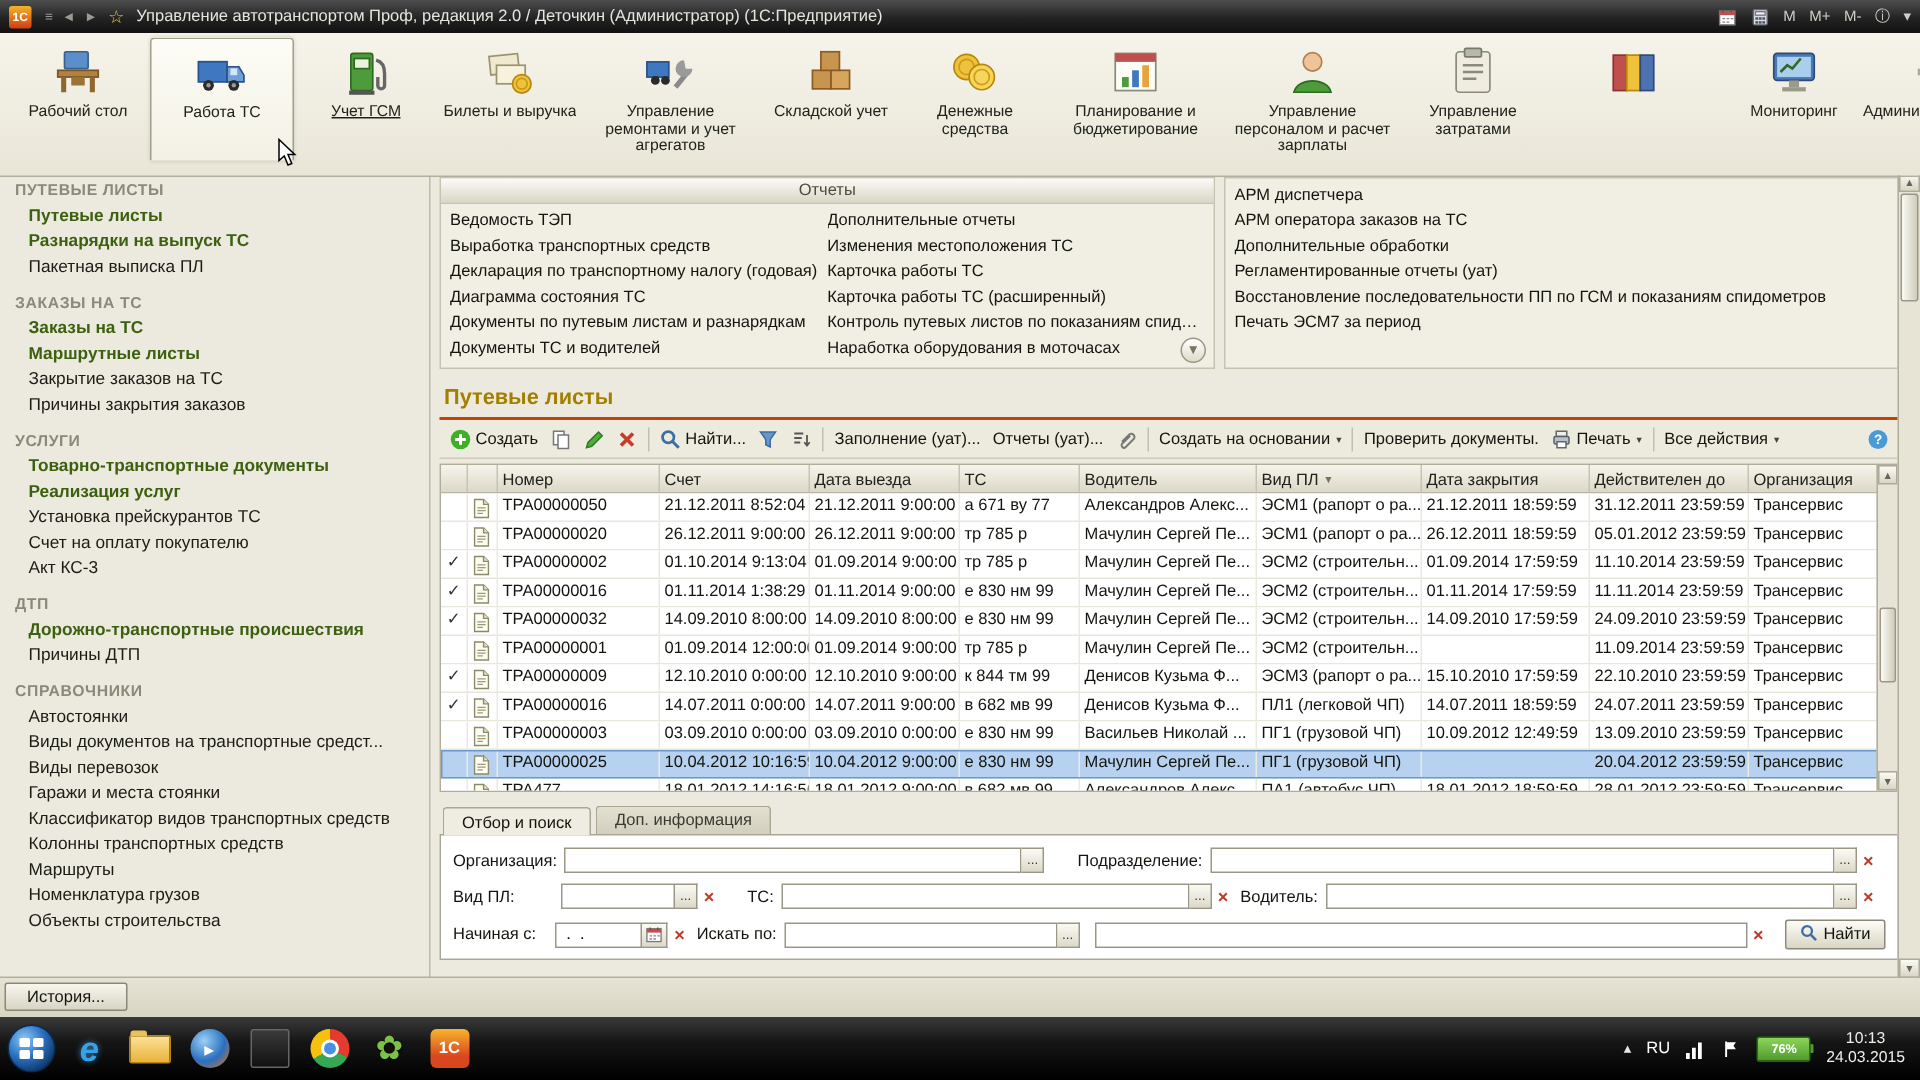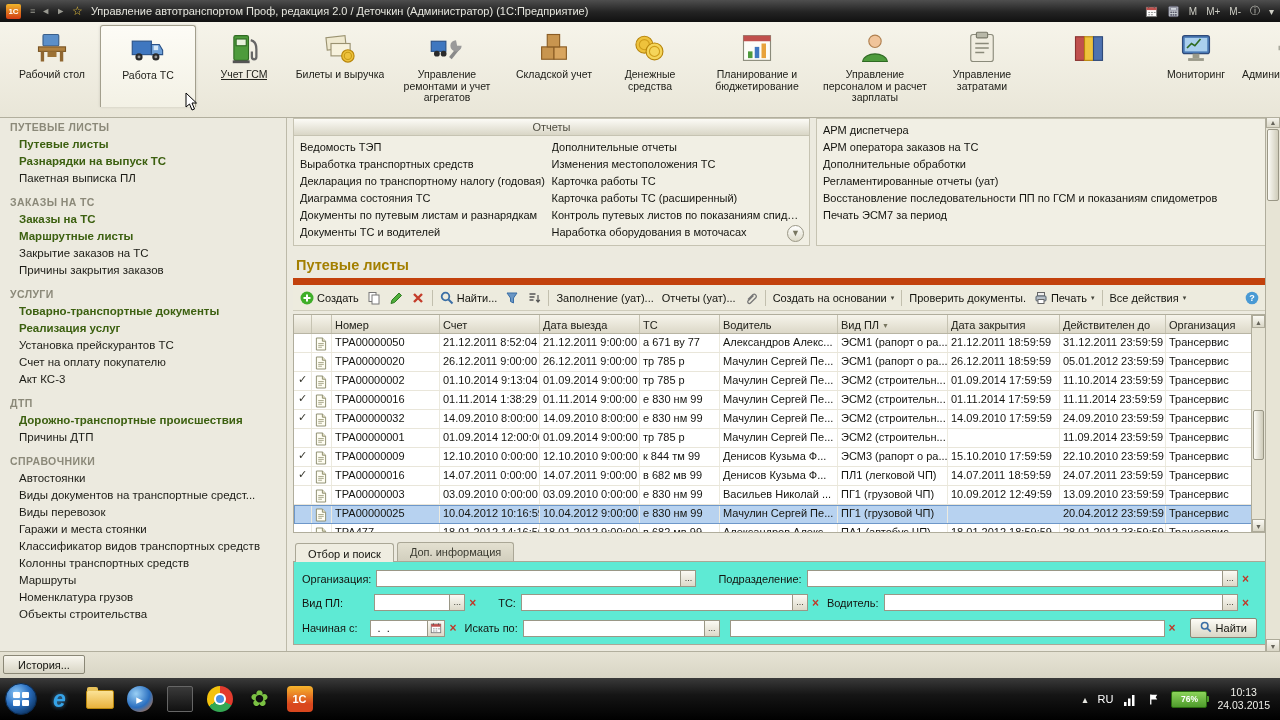--- a/index.html
+++ b/index.html
@@ -58,21 +58,21 @@
   .pcol{width:50%;min-width:0;}
   .svc{width:100%;}
   .link{font-size:11px;line-height:17px;color:#14140f;white-space:nowrap;overflow:hidden;text-overflow:ellipsis;}
   .expandbtn{position:absolute;right:5px;bottom:3px;width:15px;height:15px;border:1px solid #9a9786;
     border-radius:50%;background:linear-gradient(#fff,#dedbc9);color:#77755f;font-size:9px;
     line-height:14px;text-align:center;}
 
   
   .list-title{font-size:14.5px;font-weight:bold;color:#a37f00;margin:11px 0 5px 3px;}
   .tbar{display:flex;align-items:center;height:25px;font-size:11px;color:#14140f;
-    border-top:7px solid #c2410c;border-bottom:1px solid #cfccbb;padding:0 3px;background:#edebde;}
+    border-top:2px solid #c2410c;border-bottom:1px solid #cfccbb;padding:0 3px;background:#edebde;}
   .tbtn{display:flex;align-items:center;gap:3px;padding:2px 4px;border-radius:2px;white-space:nowrap;}
   .tico{width:14px;height:14px;display:inline-block;}
   .tico svg{width:14px;height:14px;}
   .tdd{font-size:7px;color:#44443a;margin-left:1px;}
   .tsep{width:1px;height:16px;background:#c2bfae;margin:0 3px;flex:0 0 auto;}
   .thelp{margin-left:auto;}
 
   
   .grid{position:relative;margin-top:3px;border:1px solid #b0ad9c;background:#fff;height:217px;box-sizing:content-box;}
   .gridin{position:absolute;left:0;top:0;right:13px;bottom:0;overflow:hidden;}
@@ -88,21 +88,21 @@
   .vscroll{position:absolute;right:0;top:0;bottom:0;width:13px;background:#e7e4d5;border-left:1px solid #b0ad9c;}
   .varr{height:13px;text-align:center;font-size:7px;color:#66645a;line-height:13px;background:linear-gradient(#fbfaf4,#d9d6c6);border:1px solid #adaa99;box-sizing:border-box;}
   .varr.bot{position:absolute;bottom:0;left:0;right:0;}
   .vthumb{position:absolute;left:1px;right:1px;top:95px;height:48px;background:linear-gradient(90deg,#fbfaf4,#cfccba);border:1px solid #9a9786;border-radius:2px;}
 
   
   .ftabs{display:flex;margin:9px 0 0 2px;}
   .ftab{font-size:11px;padding:3px 12px 2px;border:1px solid #aaa796;border-bottom:none;
     background:linear-gradient(#e3e0d0,#d2cfbe);border-radius:3px 3px 0 0;margin-right:3px;color:#3a3a30;}
   .ftab.active{background:#efede1;color:#14140f;position:relative;top:1px;padding-top:4px;}
-  .fbody{border:1px solid #aaa796;background:#5eead4;padding:8px 8px 6px;}
+  .fbody{border:1px solid #aaa796;background:#ffffff;padding:8px 8px 6px;}
   .frow{display:flex;align-items:center;margin-bottom:7px;font-size:11px;color:#14140f;}
   .frow:last-child{margin-bottom:0;}
   .flab{margin-right:5px;white-space:nowrap;}
   input.fin{height:17px;border:1px solid #9a9786;background:#fff;font:11px "Liberation Sans",sans-serif;
     padding:0 3px;box-sizing:border-box;outline:none;}
   .fdots{width:15px;height:17px;border:1px solid #9a9786;border-left:none;background:linear-gradient(#fbfaf4,#ddd9c9);
     font-size:9px;line-height:14px;text-align:center;color:#3a3a30;box-sizing:border-box;flex:0 0 auto;}
   .fcal{width:17px;height:17px;border:1px solid #9a9786;border-left:none;background:linear-gradient(#fbfaf4,#ddd9c9);
     box-sizing:border-box;flex:0 0 auto;display:flex;align-items:center;justify-content:center;}
   .fcal svg{width:12px;height:12px;}

